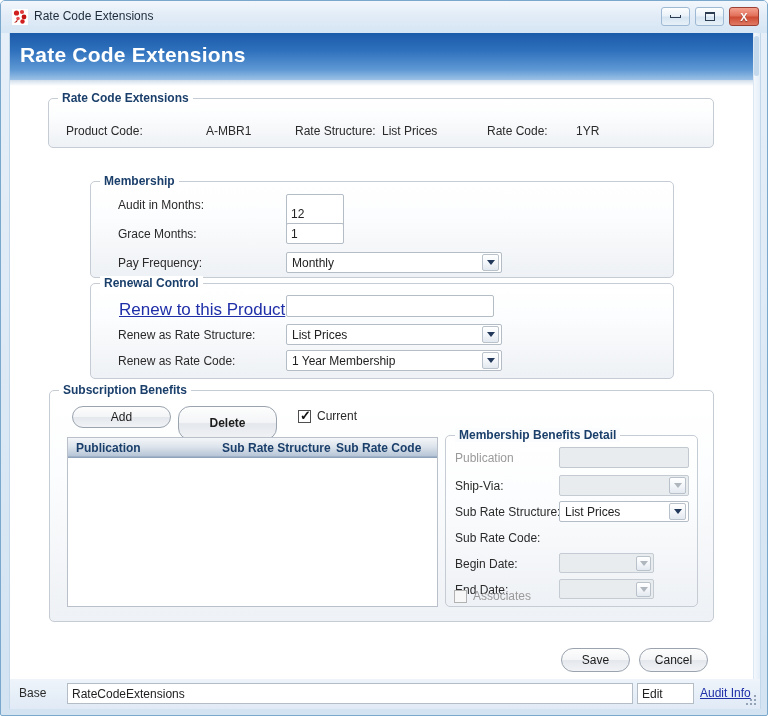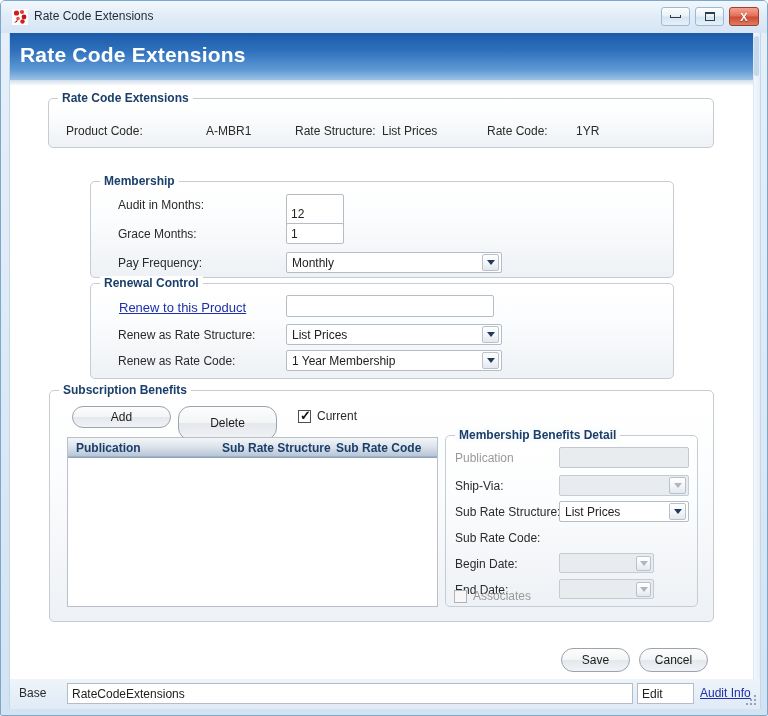--- a/index.html
+++ b/index.html
@@ -117,21 +117,21 @@
   .lbl.dim { color: #9a9a9a; }
   .val {
     position: absolute;
     color: #2a2a2a;
     font-size: 12px;
     white-space: nowrap;
   }
   .link {
     position: absolute;
     color: #1f2fa8;
-    font-size: 13px;
+    font-size: 17px;
     text-decoration: underline;
     cursor: pointer;
     white-space: nowrap;
   }
 
   
   .tb {
     position: absolute;
     background: #ffffff;
     border: 1px solid #b4bcc6;
@@ -356,21 +356,21 @@
         <div class="cbtn">
             <i class="tri"></i>
           </div>
       </div>
     </div>
 
     <div class="groupbox" style="left:39px; top:357px; width:665px; height:232px;">
       <div class="gb-title">Subscription Benefits</div>
 
       <div class="btn" style="left:22px; top:15px; width:99px; height:22px;">Add</div>
-      <div class="btn" style="left:128px; top:15px; width:99px; height:34px;">Delete</div>
+      <div class="btn" style="left:128px; top:15px; width:99px; height:34px;font-weight:bold;">Delete</div>
 
       <div class="cbwrap" style="left:248px; top:18px;">
         <span class="cbbox">
           <span class="tick">✓</span>
         </span>
         <span class="cblabel">Current</span>
       </div>
 
       <div id="grid" style="left:17px; top:46px; width:371px; height:170px;">
         <div id="grid-head">

